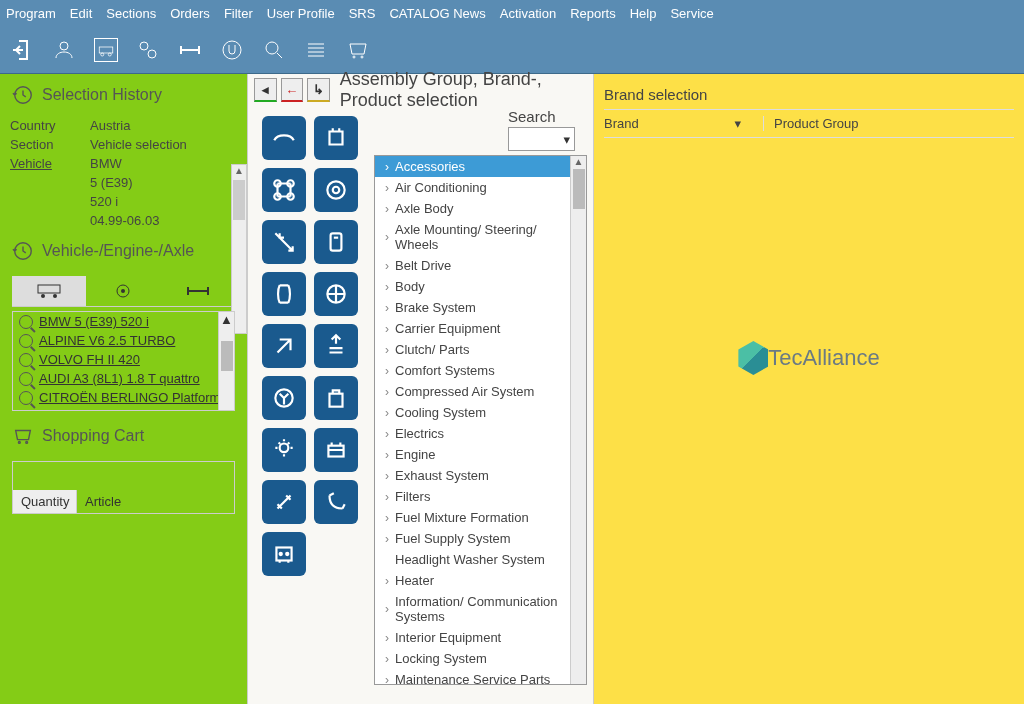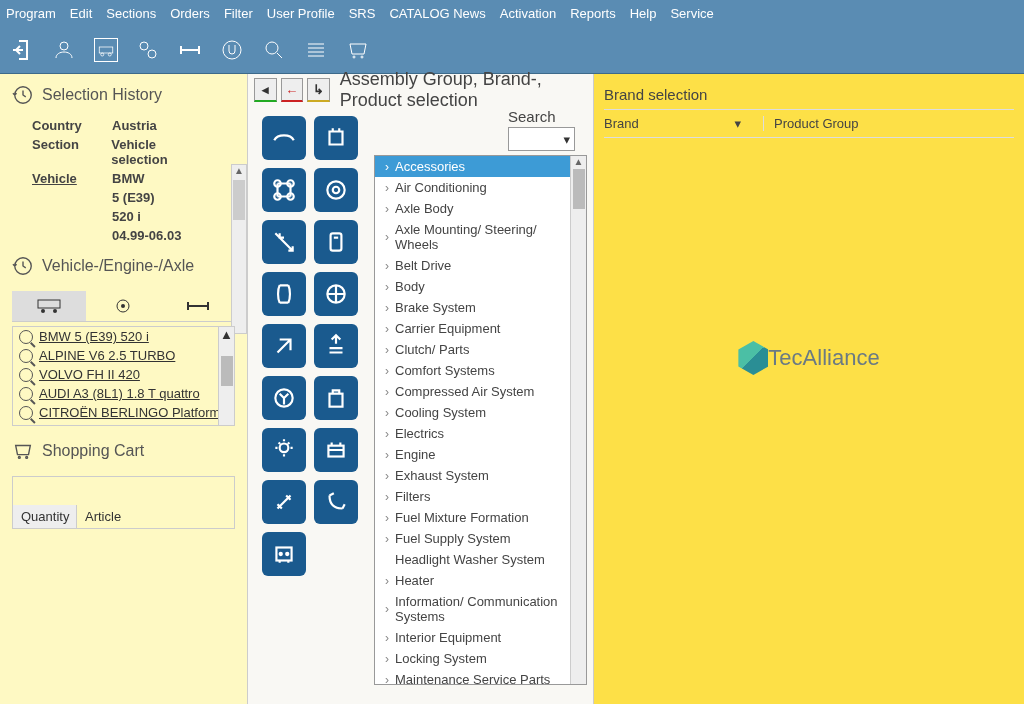--- a/index.html
+++ b/index.html
@@ -3,27 +3,27 @@
 <meta charset="utf-8">
 <style>
 * { margin:0; padding:0; box-sizing:border-box; font-family:"Segoe UI",Tahoma,sans-serif; }
 body { width:1024px; height:704px; background:#f5f5f5; font-size:13px; color:#333; overflow:hidden; }
 .menubar { height:26px; background:#5a8cb3; display:flex; align-items:center; padding:0 6px; gap:14px; }
 .menubar span { color:#fff; font-size:13px; cursor:pointer; }
 .toolbar { height:48px; background:#5a8cb3; display:flex; align-items:center; padding:0 10px; gap:18px; border-bottom:1px solid #3d6a8a; }
 .toolbar .tbtn { width:24px; height:24px; display:flex; align-items:center; justify-content:center; color:#fff; cursor:pointer; }
 .toolbar .tbtn.active { border:1px solid #fff; padding:2px; }
 .main { display:flex; height:calc(704px - 74px); }
-.sidebar { width:248px; background:#fef9c3; border-right:1px solid #ccc; overflow-y:auto; position:relative; }
+.sidebar { width:248px; background:#84cc16; border-right:1px solid #ccc; overflow-y:auto; position:relative; }
 .sb-scroll { position:absolute; right:0; top:90px; width:16px; height:170px; background:#eee; border:1px solid #ccc; display:flex; flex-direction:column; align-items:center; }
 .sb-scroll .arrow{font-size:10px;color:#666;}
 .sb-scroll .thumb{width:12px;height:40px;background:#ccc;margin-top:4px;}
 .sb-h { display:flex; align-items:center; gap:8px; padding:10px 12px; font-size:16px; color:#555; }
 .sb-h svg { width:22px; height:22px; stroke:#555; fill:none; }
-.sb-kv { padding:2px 32px; display:flex;font-weight:bold; }
+.sb-kv { padding:2px 10px; display:flex; }
 .sb-kv .k { width:80px; color:#444; }
 .sb-kv .v { color:#444; }
 .sb-kv .k.u { text-decoration:underline; }
 .vtabs { display:flex; border-bottom:1px solid #ccc; margin:4px 12px 0; }
 .vtab { flex:1; height:30px; display:flex; align-items:center; justify-content:center; cursor:pointer; }
 .vtab.active { background:#ddd; }
 .vlist { margin:4px 12px; border:1px solid #ccc; height:100px; overflow:hidden; position:relative; }
 .vlist-row { display:flex; align-items:center; gap:6px; padding:2px 6px; font-size:13px; }
 .vlist-row span { text-decoration:underline; cursor:pointer; }
 .vlist-scroll { position:absolute; right:0; top:0; width:16px; height:100%; background:#eee; border-left:1px solid #ccc; display:flex; flex-direction:column; align-items:center; }

